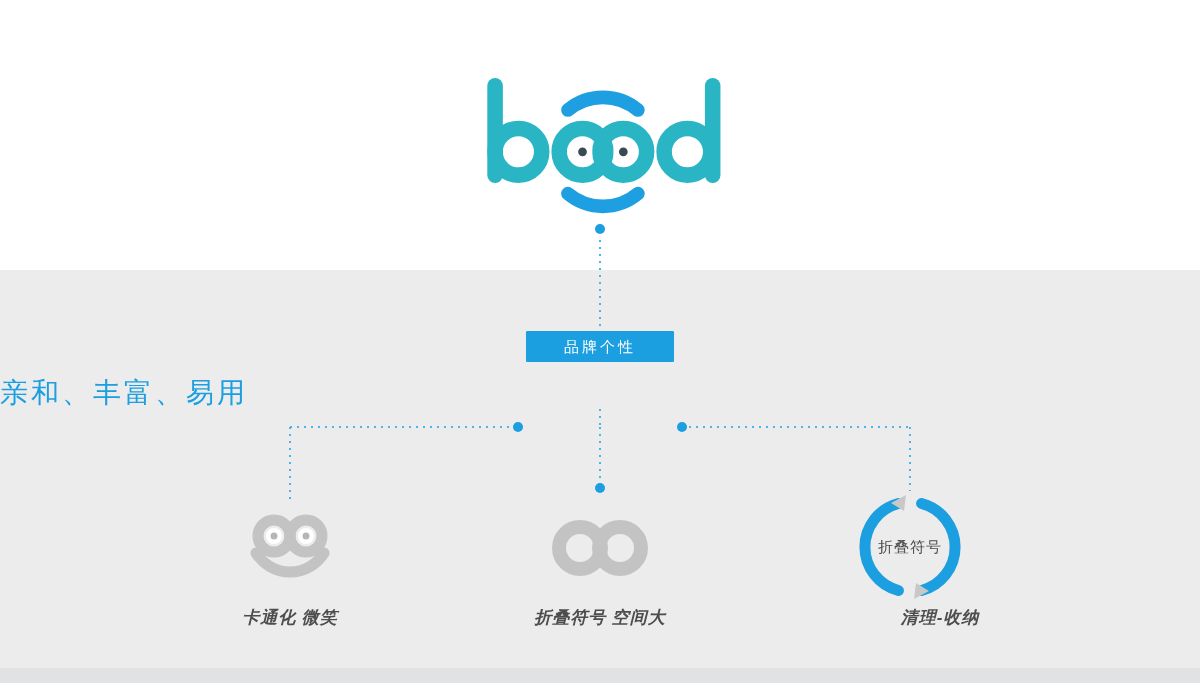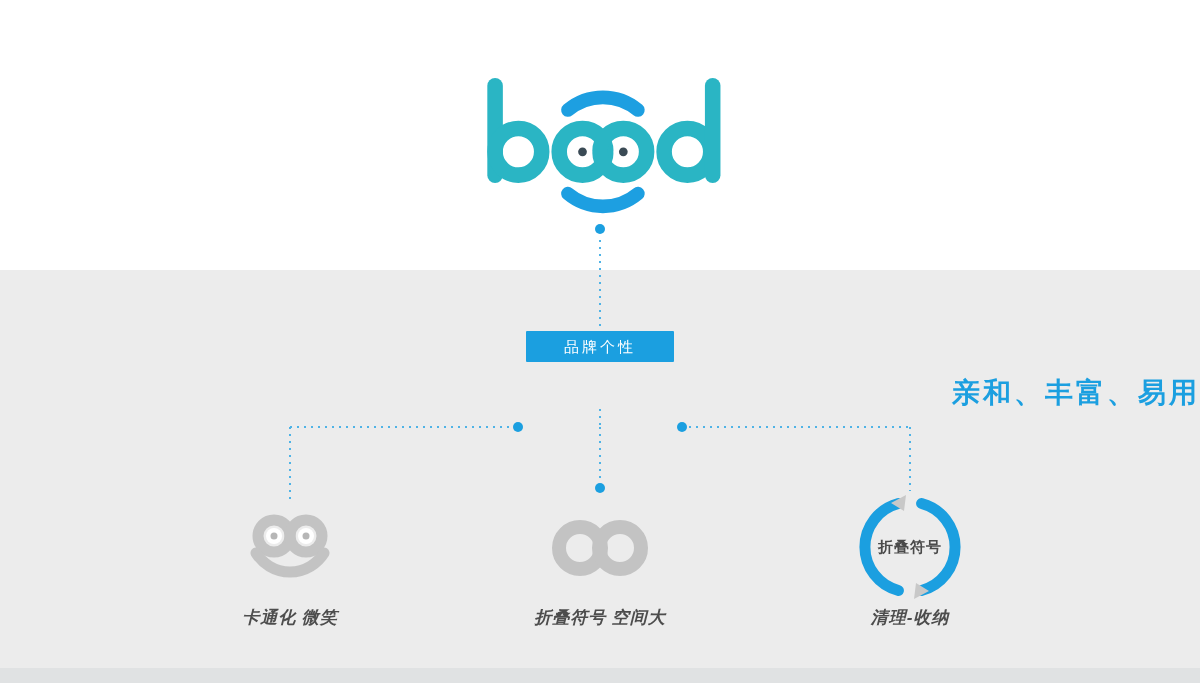--- a/index.html
+++ b/index.html
@@ -31,50 +31,50 @@
 
   #dot-logo{left:595px;top:224px;}
   #vline-root{left:599px;top:240px;height:92px;}
 
   .label-box{
     position:absolute;top:331px;left:50%;transform:translateX(-50%);
     background:var(--blue);color:#ffffff;font-size:15px;letter-spacing:3px;
     padding:8px 38px;line-height:1;border-radius:1px;
   }
   .headline{
-    position:absolute;top:374px;left:0;width:1200px;text-align:right;margin:0;
-    color:var(--blue);font-size:28px;font-weight:bold;letter-spacing:3px;
+    position:absolute;top:374px;left:0;width:1200px;text-align:left;margin:0;
+    color:var(--blue);font-size:28px;font-weight:normal;letter-spacing:3px;
   }
 
   #vline-stub{left:599px;top:409px;height:18px;}
   #hline-left{left:290px;top:426px;width:228px;}
   #hline-right{left:682px;top:426px;width:228px;}
   #dot-branch-left{left:513px;top:422px;}
   #dot-branch-right{left:677px;top:422px;}
   #vline-center{left:599px;top:427px;height:56px;}
   #dot-center{left:595px;top:483px;}
   #vline-left{left:289px;top:427px;height:77px;}
   #vline-right{left:909px;top:427px;height:64px;}
 
   .icon-left{position:absolute;left:230px;top:506px;width:120px;height:88px;}
   .icon-center{position:absolute;left:542px;top:512px;width:116px;height:72px;}
   .icon-right{position:absolute;left:853px;top:490px;width:114px;height:114px;}
   .icon-left svg,.icon-center svg,.icon-right svg{display:block;width:100%;height:100%;}
 
   .icon-right-label{
     position:absolute;left:850px;top:538px;width:120px;text-align:center;
-    font-size:15px;font-weight:bold;color:#4a4a4a;letter-spacing:1px;
+    font-size:15px;font-weight:normal;color:#4a4a4a;letter-spacing:1px;
   }
   .caption{
     position:absolute;top:606px;width:320px;text-align:center;
     font-size:17px;font-weight:bold;color:var(--text);letter-spacing:1px;font-style:italic;
   }
   #caption-left{left:130px;}
   #caption-center{left:440px;}
-  #caption-right{left:750px;}
+  #caption-right{left:780px;}
 </style>
 </head>
 <body>
 
 <div class="stage">
 
   <div class="section-top"></div>
   <div class="section-gray"></div>
 
   <div class="logo" role="img" aria-label="bood">

